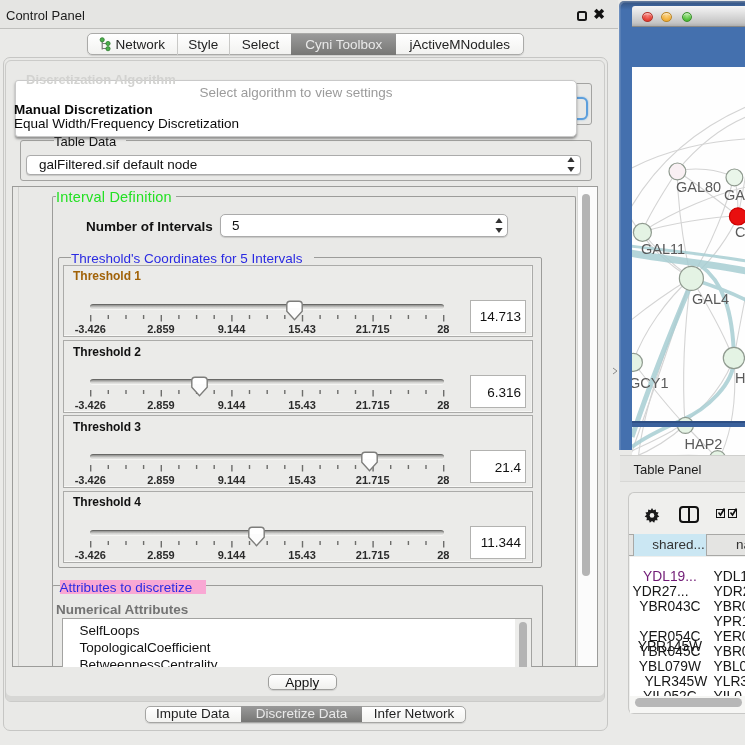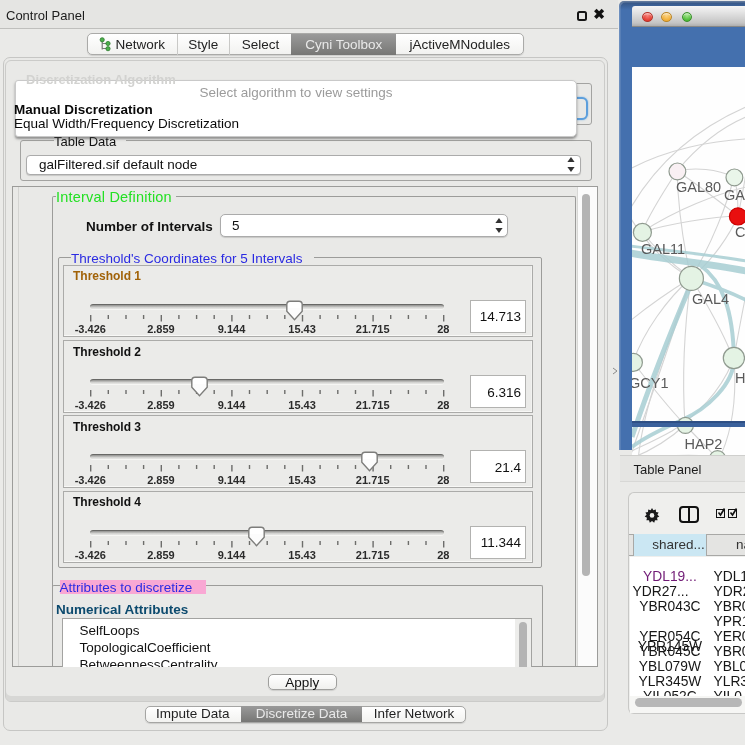--- a/index.html
+++ b/index.html
@@ -201,21 +201,21 @@
 <div style="position:absolute;left:342.7px;top:549.2px;width:60px;text-align:center;font-size:11px;font-weight:bold;color:#2b2b2b;">21.715</div>
 <div style="position:absolute;left:413.3px;top:549.2px;width:60px;text-align:center;font-size:11px;font-weight:bold;color:#2b2b2b;">28</div>
 <svg class="abs" style="left:247.7px;top:526.2px" width="18" height="21" viewBox="0 0 18 21">
     <path d="M4 1.2 L13 1.2 Q16.2 1.2 16.2 4.4 L16.2 11.2 L8.5 19.6 L0.8 11.2 L0.8 4.4 Q0.8 1.2 4 1.2 Z" fill="#fcfcfc" stroke="#7d7d7b" stroke-width="1.4"></path>
     <path d="M4.2 2.4 L12.8 2.4 Q15 2.4 15 4.6 L15 8 L2 8 L2 4.6 Q2 2.4 4.2 2.4 Z" fill="#ffffff"></path>
   </svg>
 <div style="position:absolute;left:470px;top:525.7px;width:56px;height:33px;background:#ffffff;border:1px solid #b2b2b0;"></div>
 <div style="position:absolute;left:470px;top:535.2px;width:51px;text-align:right;font-size:13.5px;color:#111;">11.344</div>
 <div style="position:absolute;left:51.5px;top:585px;width:491px;height:82px;border:1px solid #9c9c9a;border-bottom:none;border-radius:2px 2px 0 0;"></div>
 <div style="position:absolute;left:59.5px;top:580px;width:146px;height:14px;background:#f9a8d4;font-size:13.5px;color:#2b2be2;">Attributes to discretize</div>
-<div style="position:absolute;left:56px;top:601.5px;font-size:13.5px;font-weight:bold;color:#0c4a6e;">Numerical Attributes</div>
+<div style="position:absolute;left:56px;top:601.5px;font-size:13.5px;font-weight:bold;color:#737373;">Numerical Attributes</div>
 <div style="position:absolute;left:62px;top:618px;width:469.5px;height:48.5px;background:#ffffff;border:1px solid #a3a3a1;border-bottom:none;overflow:hidden;">
     <div style="position:absolute;left:16.5px;top:3px;font-size:13.5px;color:#111;line-height:17px;">SelfLoops<br>TopologicalCoefficient<br>BetweennessCentrality</div>
   </div>
 <div style="position:absolute;left:515px;top:619px;width:16px;height:47.5px;background:#ededeb;"></div>
 <div style="position:absolute;left:518.7px;top:621.8px;width:8.6px;height:45px;background:#b4b4b4;border-radius:4.5px 4.5px 0 0;"></div>
 <div style="position:absolute;left:268px;top:673.5px;width:68.5px;height:16.5px;background:linear-gradient(#ffffff,#f0f0ee);border:1px solid #9f9f9d;border-radius:5px;box-shadow:0 1px 1px rgba(0,0,0,0.12);line-height:15.5px;text-align:center;font-size:13.5px;color:#111;">Apply</div>
 <div style="position:absolute;left:144.5px;top:705.5px;width:321.5px;height:17px;border:1px solid #a5a5a3;border-radius:5px;background:linear-gradient(#ffffff,#f2f2f0);box-shadow:0 1px 1px rgba(0,0,0,0.12);"></div>
 <div style="position:absolute;left:144.5px;top:706px;width:96.5px;height:16px;line-height:16px;text-align:center;font-size:13.5px;color:#232323;border-radius:5px 0 0 5px;">Impute Data</div>
 <div style="position:absolute;left:241.0px;top:706px;width:121.0px;height:16px;line-height:16px;text-align:center;font-size:13.5px;background:linear-gradient(#9a9a9a,#777775);color:#e9e9e9;">Discretize Data</div>
 <div style="position:absolute;left:362.0px;top:706px;width:104.0px;height:16px;line-height:16px;text-align:center;font-size:13.5px;color:#232323;border-radius:0 5px 5px 0;">Infer Network</div>
@@ -319,17 +319,17 @@
 <div style="position:absolute;left:632.5px;top:598.6999999999999px;width:74.8px;text-align:center;font-size:13.8px;color:#161616;">YBR043C</div>
 <div style="position:absolute;left:713.5px;top:598.6999999999999px;width:32px;font-size:13.8px;color:#161616;">YBR0</div>
 <div style="position:absolute;left:632.5px;top:639px;width:74.8px;text-align:center;font-size:13.8px;color:#161616;">YPR145W</div>
 <div style="position:absolute;left:713.5px;top:613.7499999999999px;width:32px;font-size:13.8px;color:#161616;">YPR1</div>
 <div style="position:absolute;left:632.5px;top:628.7999999999998px;width:74.8px;text-align:center;font-size:13.8px;color:#161616;">YER054C</div>
 <div style="position:absolute;left:713.5px;top:628.7999999999998px;width:32px;font-size:13.8px;color:#161616;">YER0</div>
 <div style="position:absolute;left:632.5px;top:643.8499999999998px;width:74.8px;text-align:center;font-size:13.8px;color:#161616;">YBR045C</div>
 <div style="position:absolute;left:713.5px;top:643.8499999999998px;width:32px;font-size:13.8px;color:#161616;">YBR0</div>
 <div style="position:absolute;left:632.5px;top:658.8999999999997px;width:74.8px;text-align:center;font-size:13.8px;color:#161616;">YBL079W</div>
 <div style="position:absolute;left:713.5px;top:658.8999999999997px;width:32px;font-size:13.8px;color:#161616;">YBL0</div>
-<div style="position:absolute;left:632.5px;top:673.9499999999997px;width:74.8px;text-align:center;font-size:13.8px;color:#161616;">YLR345W</div>
+<div style="position:absolute;left:632.5px;top:673.9499999999997px;width:74.8px;text-align:right;font-size:13.8px;color:#161616;">YLR345W</div>
 <div style="position:absolute;left:713.5px;top:673.9499999999997px;width:32px;font-size:13.8px;color:#161616;">YLR3</div>
 <div style="position:absolute;left:632.5px;top:688.9999999999997px;width:74.8px;text-align:center;font-size:13.8px;color:#161616;">YIL052C</div>
 <div style="position:absolute;left:713.5px;top:688.9999999999997px;width:32px;font-size:13.8px;color:#161616;">YIL0</div>
 <div style="position:absolute;left:629.5px;top:695.5px;width:115.5px;height:17px;background:#f6f6f4;"></div>
 <div style="position:absolute;left:634.5px;top:697.5px;width:107px;height:9px;background:#b7b7b7;border-radius:4.5px;"></div>
 </body></html>

